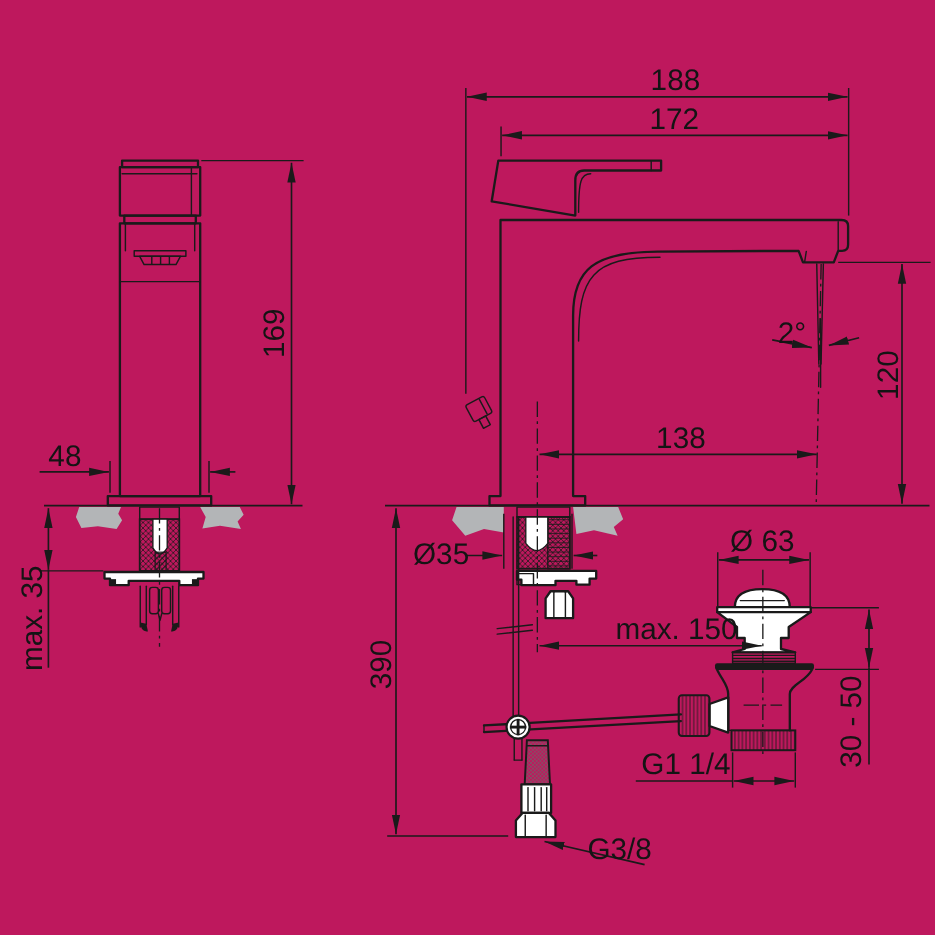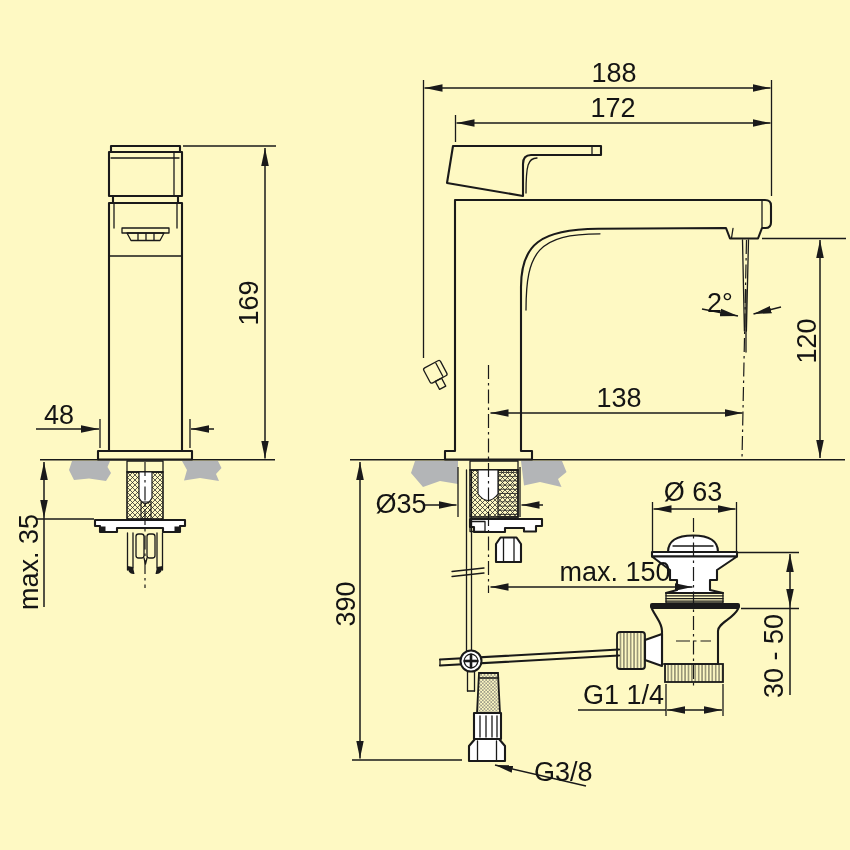--- a/index.html
+++ b/index.html
@@ -1,16 +1,16 @@
 <!DOCTYPE html>
 <html><head>
 <meta charset="utf-8">
 <style>
   html,body{margin:0;padding:0;background:#fff;}
-  .stage{position:relative;width:850px;height:850px;background:#fef9c3;overflow:hidden;}
+  .stage{position:relative;width:850px;height:850px;background:#be185d;overflow:hidden;}
   svg{display:block;}
   .ol{fill:none;stroke:#1a1a1a;stroke-width:2.1;stroke-linejoin:round;stroke-linecap:round;}
   .olf{fill:#ffffff;stroke:#1a1a1a;stroke-width:2.1;stroke-linejoin:round;}
   .md{fill:none;stroke:#1a1a1a;stroke-width:1.3;stroke-linejoin:round;stroke-linecap:round;}
   .dim{fill:none;stroke:#1a1a1a;stroke-width:1.5;}
   .ext{fill:none;stroke:#1a1a1a;stroke-width:1.3;}
   .cl{fill:none;stroke:#1a1a1a;stroke-width:1.2;stroke-dasharray:14 4 2.5 4;}
   text{font-family:"Liberation Sans","DejaVu Sans",sans-serif;font-size:27px;fill:#141414;}
 </style>
 </head>

